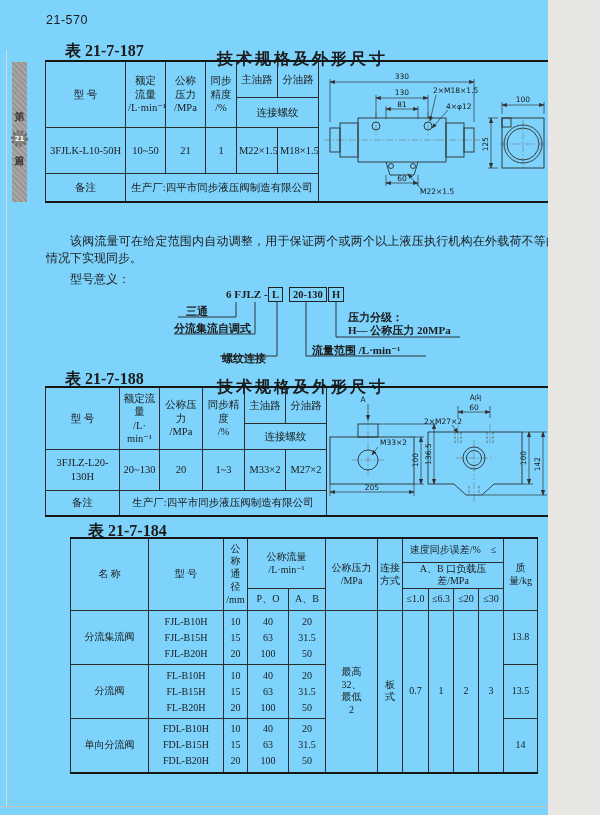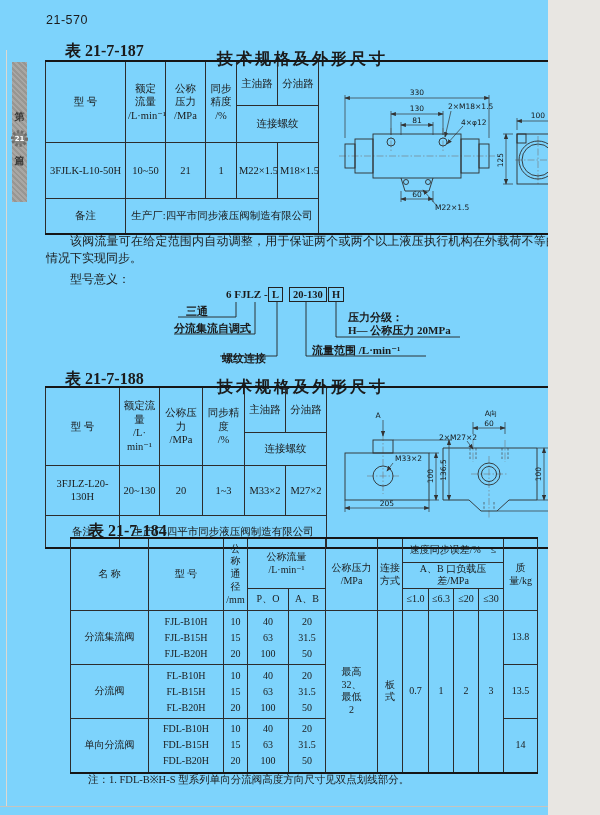--- a/index.html
+++ b/index.html
@@ -16,21 +16,21 @@
   .sidetab svg{position:absolute;left:-3px;top:66px;}
   
   .cap{height:16px;font-size:16px;font-weight:bold;}
   .cap .lbl{position:absolute;left:20px;top:0;}
   .cap .ttl{position:absolute;left:0;top:0;width:100%;text-align:center;letter-spacing:3px;margin-top:8px;}
   
   table.spec{border-collapse:collapse;table-layout:fixed;position:absolute;border:solid #161616;border-width:2px 1px;}
   table.spec th,table.spec td{border:1px solid #2c2c2c;font-weight:normal;text-align:center;
       vertical-align:middle;padding:0 2px;font-size:10.5px;line-height:1.28;}
   .pre{white-space:pre-line;}
-  .drawcell{padding:16px !important;}
+  .drawcell{padding:0 !important;}
   
   .sechead{left:46px;top:210px;font-size:13px;font-weight:bold;letter-spacing:.5px;}
   .para{left:46px;top:233px;width:512px;font-size:12px;line-height:17px;text-indent:2em;text-align:justify;}
   .meaning{left:70px;top:271px;font-size:12px;}
   
   .desig{left:148px;top:287px;width:330px;height:82px;}
   .desig .t{position:absolute;font-size:11px;font-weight:bold;white-space:nowrap;}
   .desig .box{position:absolute;border:1px solid #222;font-size:10.5px;font-weight:bold;
               line-height:13px;padding:0 3px;background:transparent;}
   .desig svg{position:absolute;left:0;top:0;}
@@ -440,17 +440,16 @@
             <div>20</div>
             <div>31.5</div>
             <div>50</div>
           </td>
       <td>14</td>
     </tr>
   </tbody>
     </table>
 
   <div class="abs notes" style="left:88px;top:770px;width:460px">
-    <div>注：1. FDL-B※H-S 型系列单向分流阀高度方向尺寸见双点划线部分。</div>
   </div>
 
   <div class="abs edge-b"></div>
 </div>
 
 </body></html>

